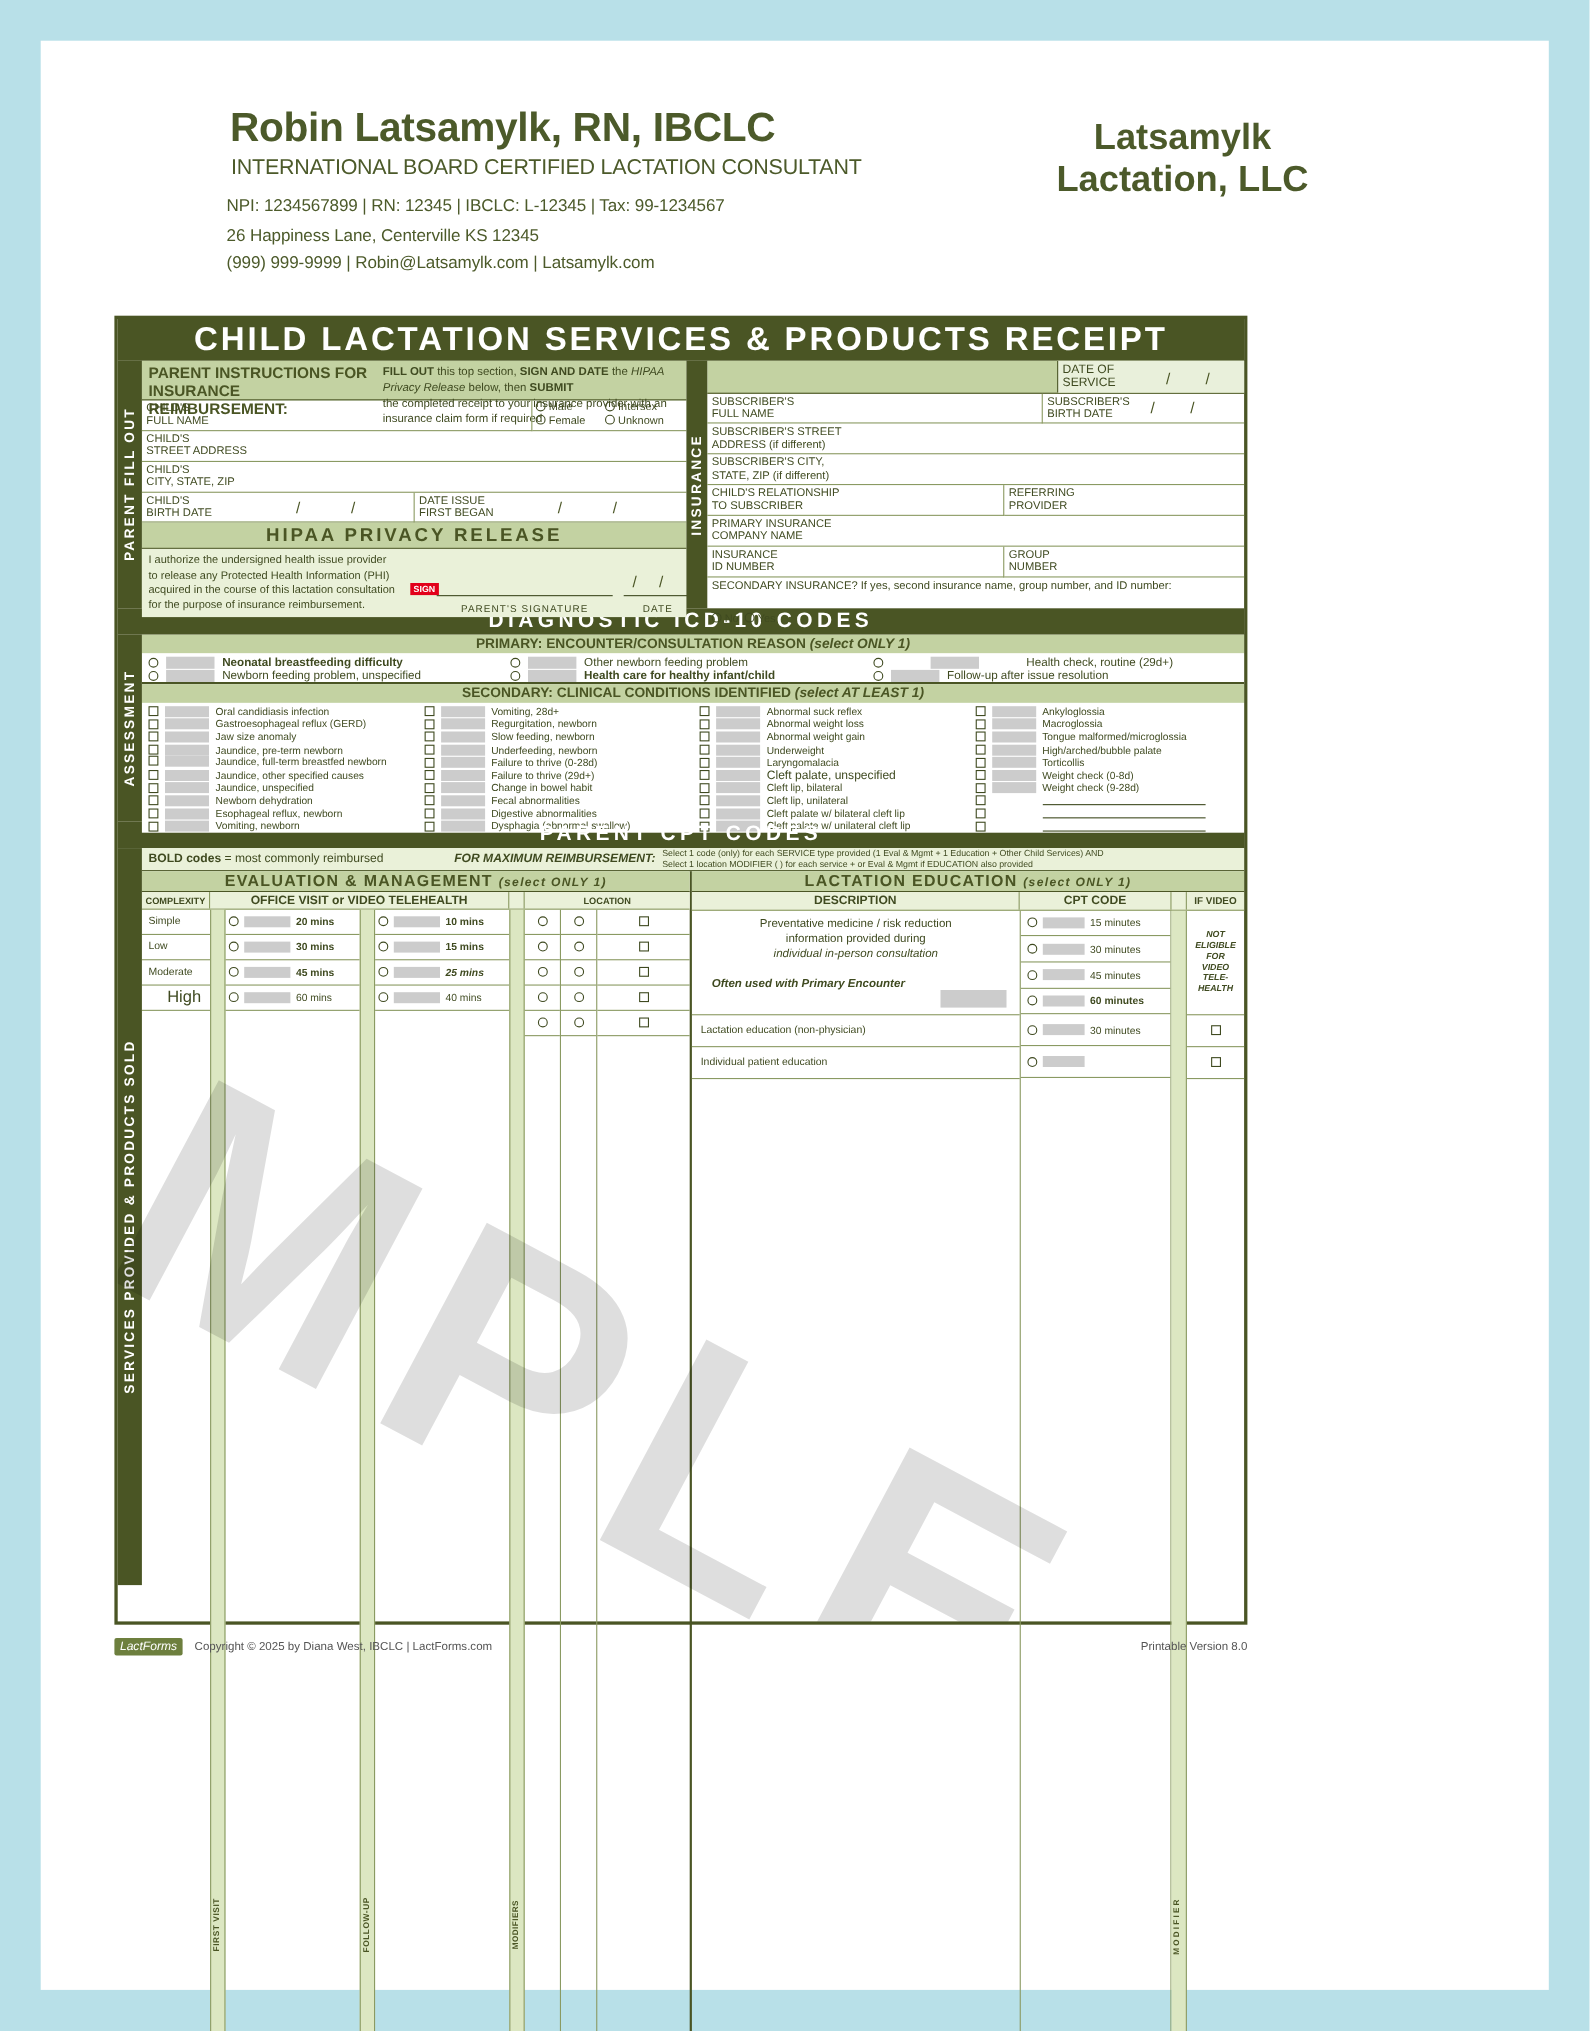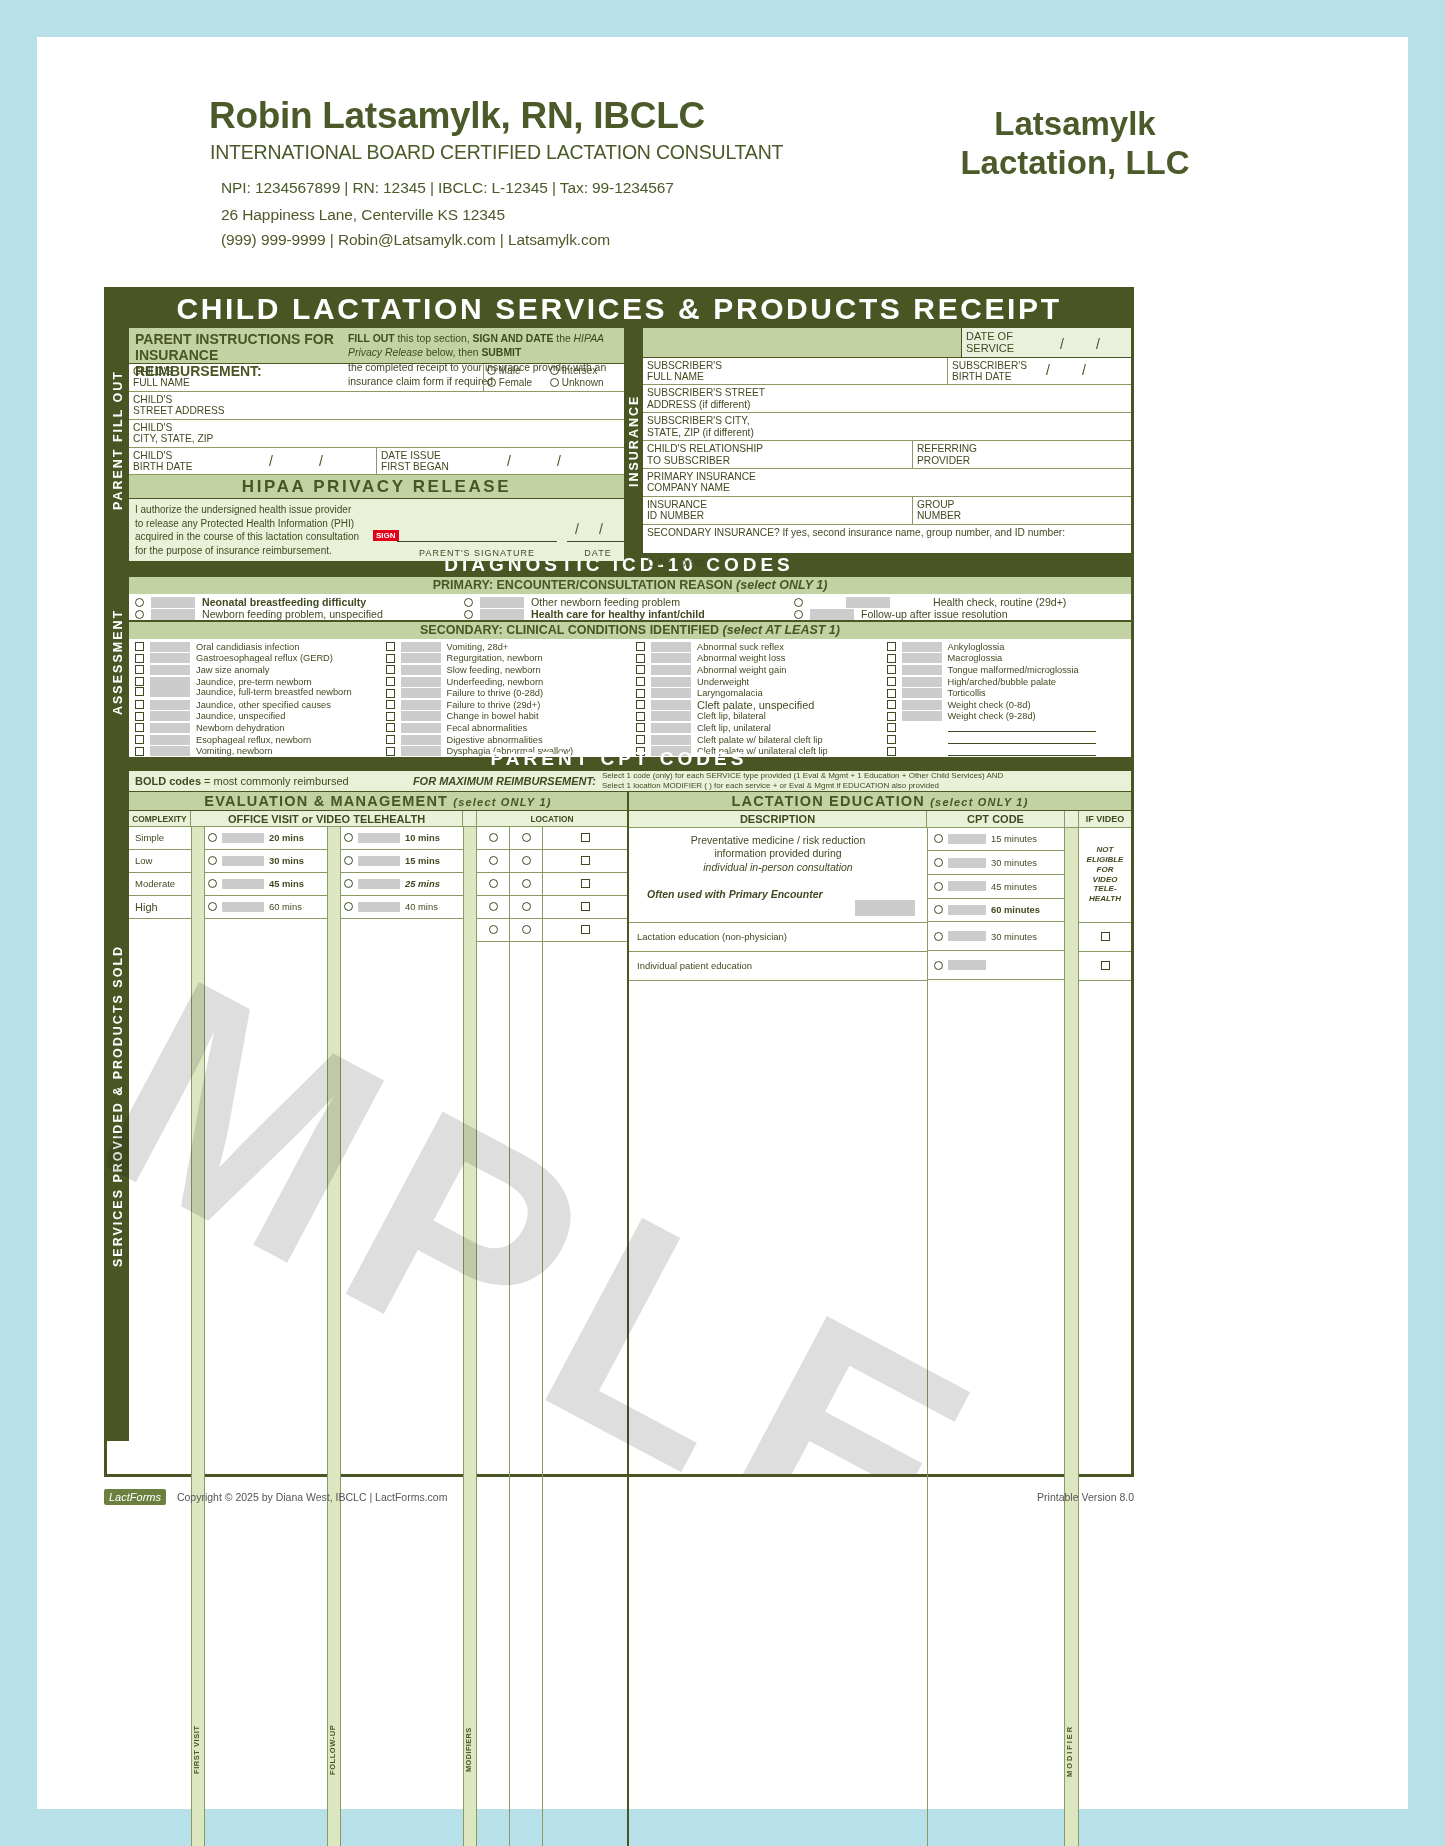--- a/index.html
+++ b/index.html
@@ -11,21 +11,21 @@
     overflow:hidden;
   }
   .page {
     position:absolute; left:37px; top:37px; width:1371px; height:1772px;
     background:#ffffff;
   }
   
   .letterhead { position:absolute; left:0; top:0; width:100%; height:215px; }
   .lh-name { position:absolute; left:172px; top:58px; font-size:37px; font-weight:bold; color:#4c5a2a; letter-spacing:-0.3px; }
   .lh-sub  { position:absolute; left:173px; top:104px; font-size:19.5px; color:#4c5a2a; letter-spacing:-0.2px; }
-  .lh-line { position:absolute; left:184px; font-size:15.5px; color:#4c5a2a; letter-spacing:-0.1px;}
+  .lh-line { position:absolute; left:169px; font-size:15.5px; color:#4c5a2a; letter-spacing:-0.1px;}
   .lh-l1 { top:142px; } .lh-l2 { top:169px; } .lh-l3 { top:194px; }
   .lh-logo { position:absolute; right:168px; top:68px; width:330px; text-align:center;
              font-size:33px; font-weight:bold; color:#4c5a2a; line-height:1.18; }
 
   
   .form { position:absolute; left:67px; top:250px; width:1030px; height:1190px;
           border:3px solid #4a5524; background:#fff; }
 
   .band { background:#4a5524; color:#fff; text-align:center; font-weight:bold; }
   .title-band { height:38px; line-height:38px; font-size:30px; letter-spacing:2.6px; }
@@ -529,21 +529,21 @@
               <div style="width:62px;" id="em-complexity">
                   <div style="height:23px; border-bottom:1px solid #8a9a62; display:flex; align-items:center; font-size:9.5px; color:#3f4a20; padding-left:6px;">
                     <span>Simple</span>
                   </div>
                   <div style="height:23px; border-bottom:1px solid #8a9a62; display:flex; align-items:center; font-size:9.5px; color:#3f4a20; padding-left:6px;">
                     <span>Low</span>
                   </div>
                   <div style="height:23px; border-bottom:1px solid #8a9a62; display:flex; align-items:center; font-size:9.5px; color:#3f4a20; padding-left:6px;">
                     <span>Moderate</span>
                   </div>
-                  <div style="height:23px; border-bottom:1px solid #8a9a62; display:flex; align-items:center; font-size:11px; color:#3f4a20; padding-left:6px;">
+                  <div style="height:23px; border-bottom:1px solid #8a9a62; display:flex; align-items:center; font-size:15px; color:#3f4a20; padding-left:23px;">
                     <span>High</span>
                   </div>
                 </div>
               <div style="width:14px; border-left:1px solid #8a9a62; border-right:1px solid #8a9a62; background:#dce7c2;">
                 <div class="vlabel" style="background:transparent; color:#4a5524; height:100%; font-size:7.6px; letter-spacing:0.5px;">FIRST VISIT</div>
               </div>
               <div style="width:122px;" id="em-first">
                   <div style="height:23px; border-bottom:1px solid #8a9a62; display:flex; align-items:center; padding-left:3px; font-size:9.4px; color:#3f4a20;font-weight:bold;">
                     <span class="radio"></span>
                     <span class="grayfill" style="width:42px; height:10px; margin:0 5px; flex:none;"></span>

